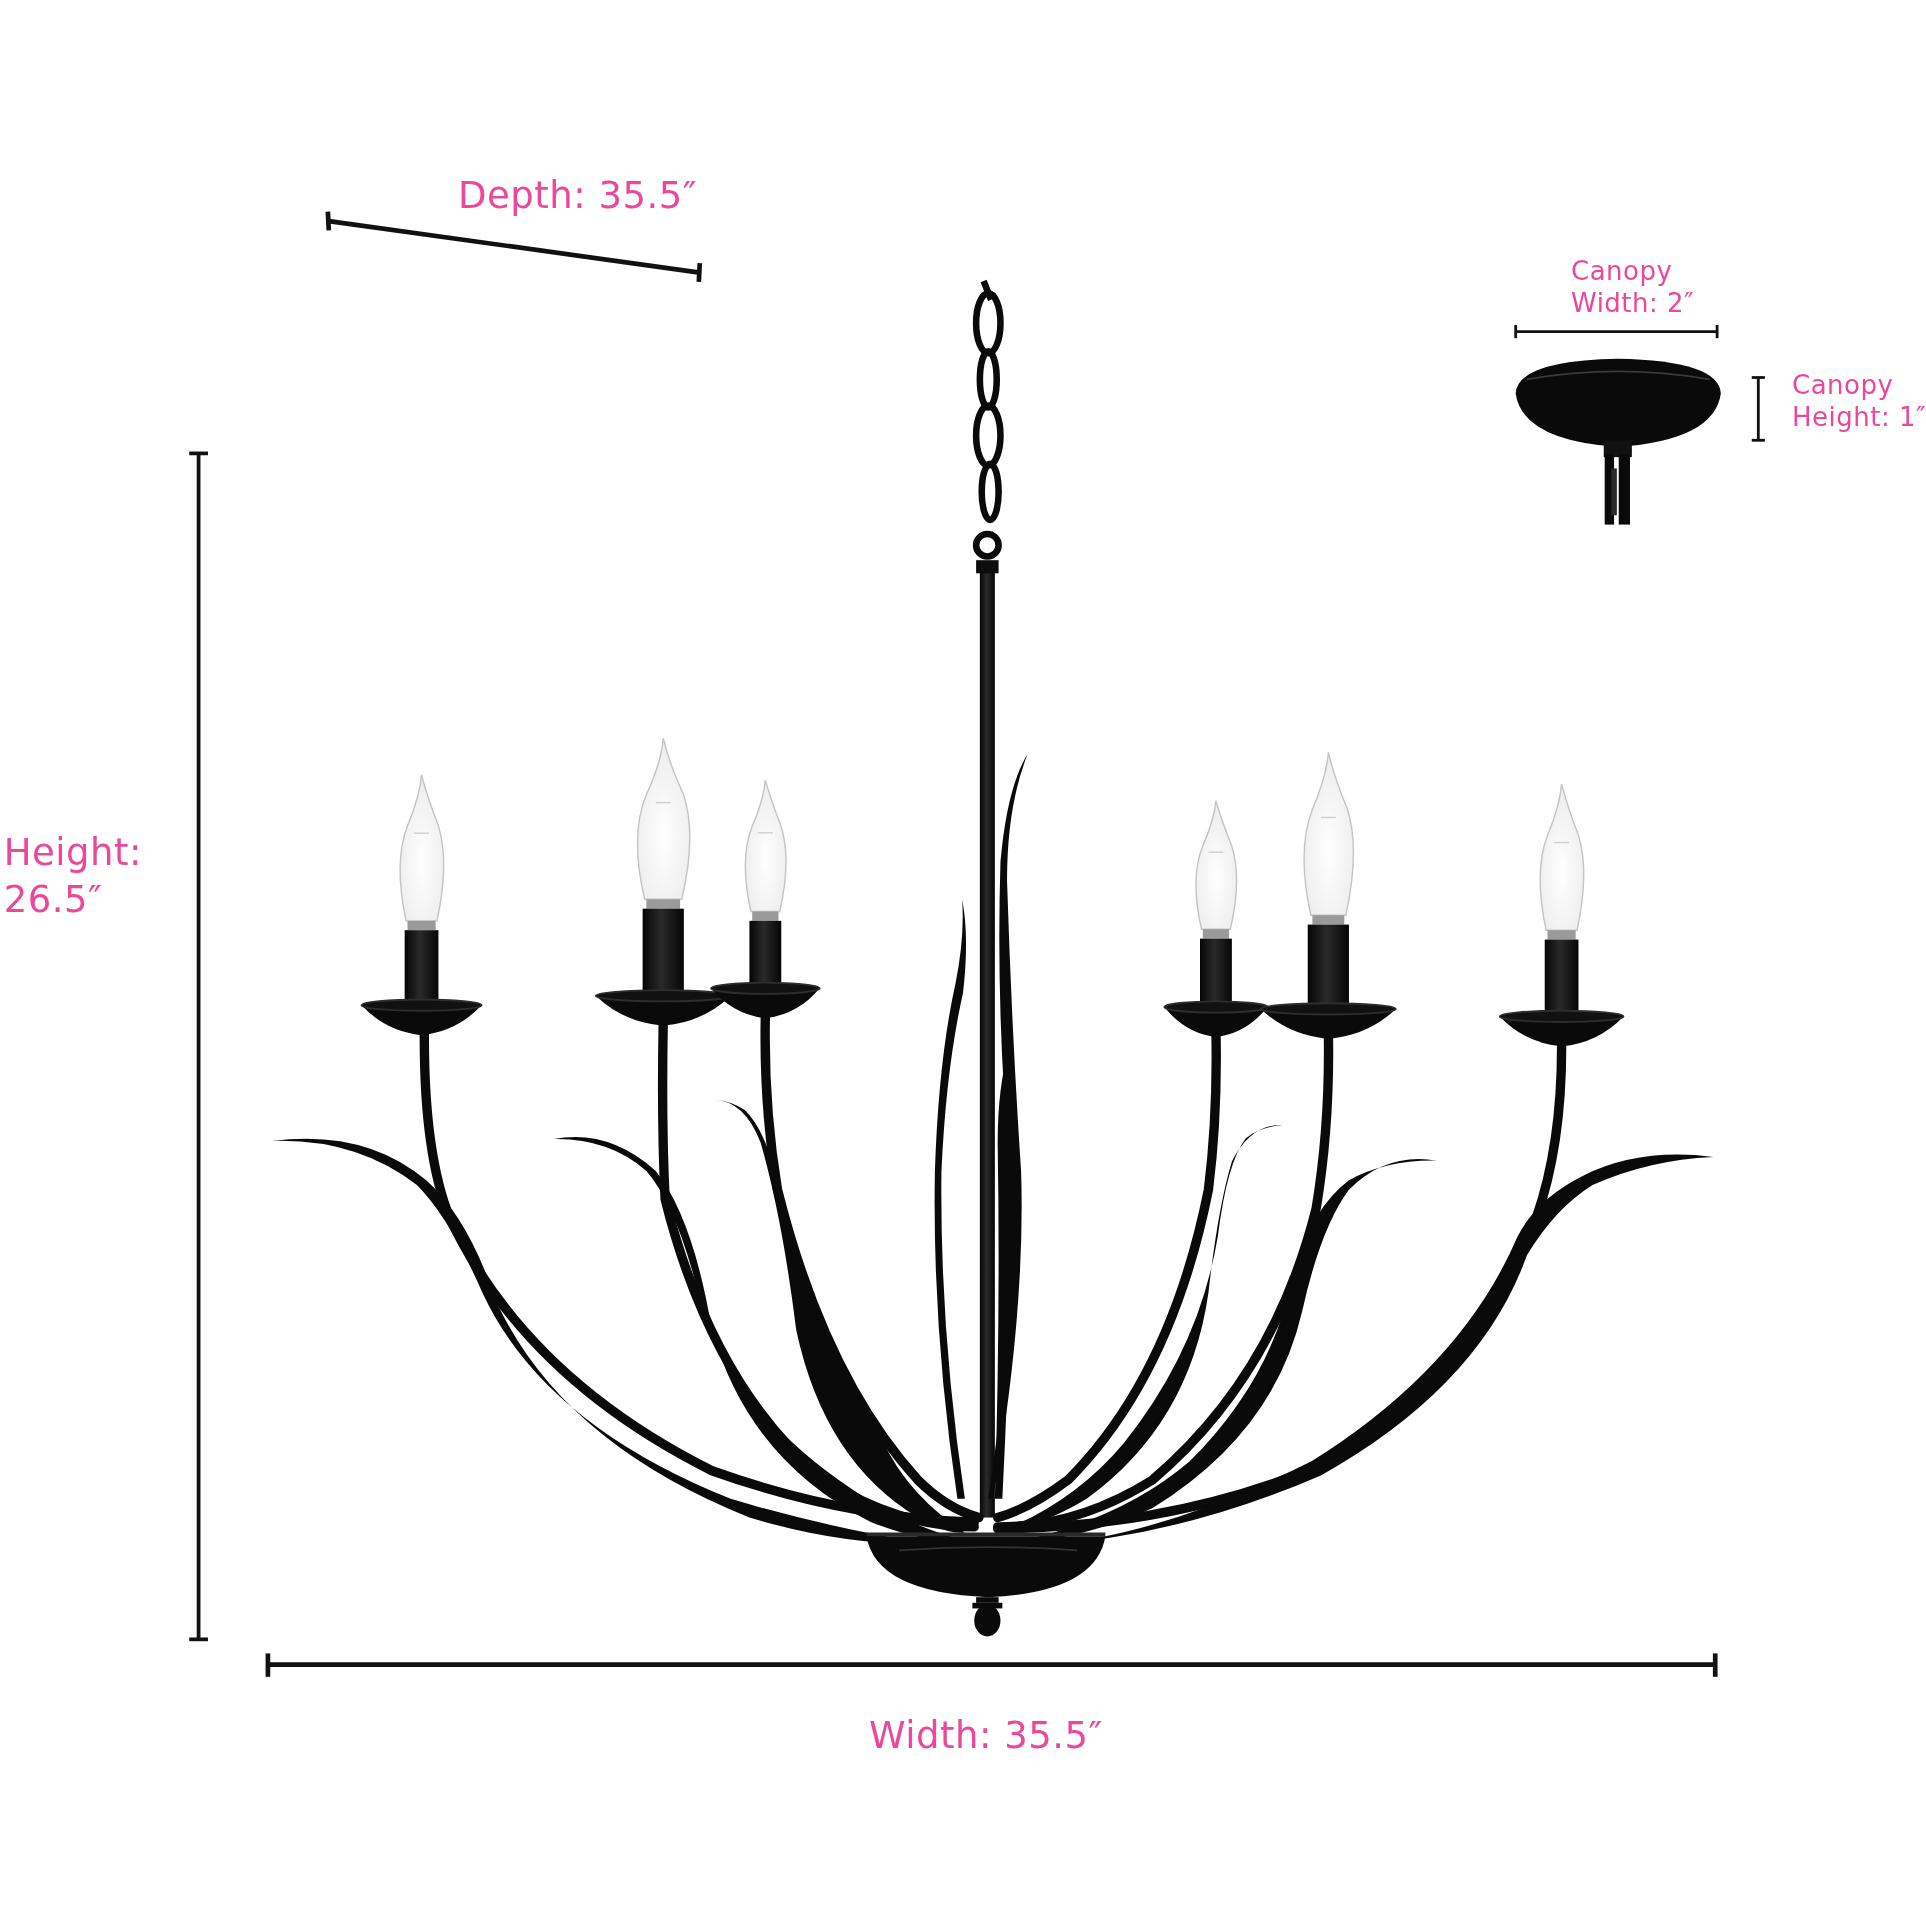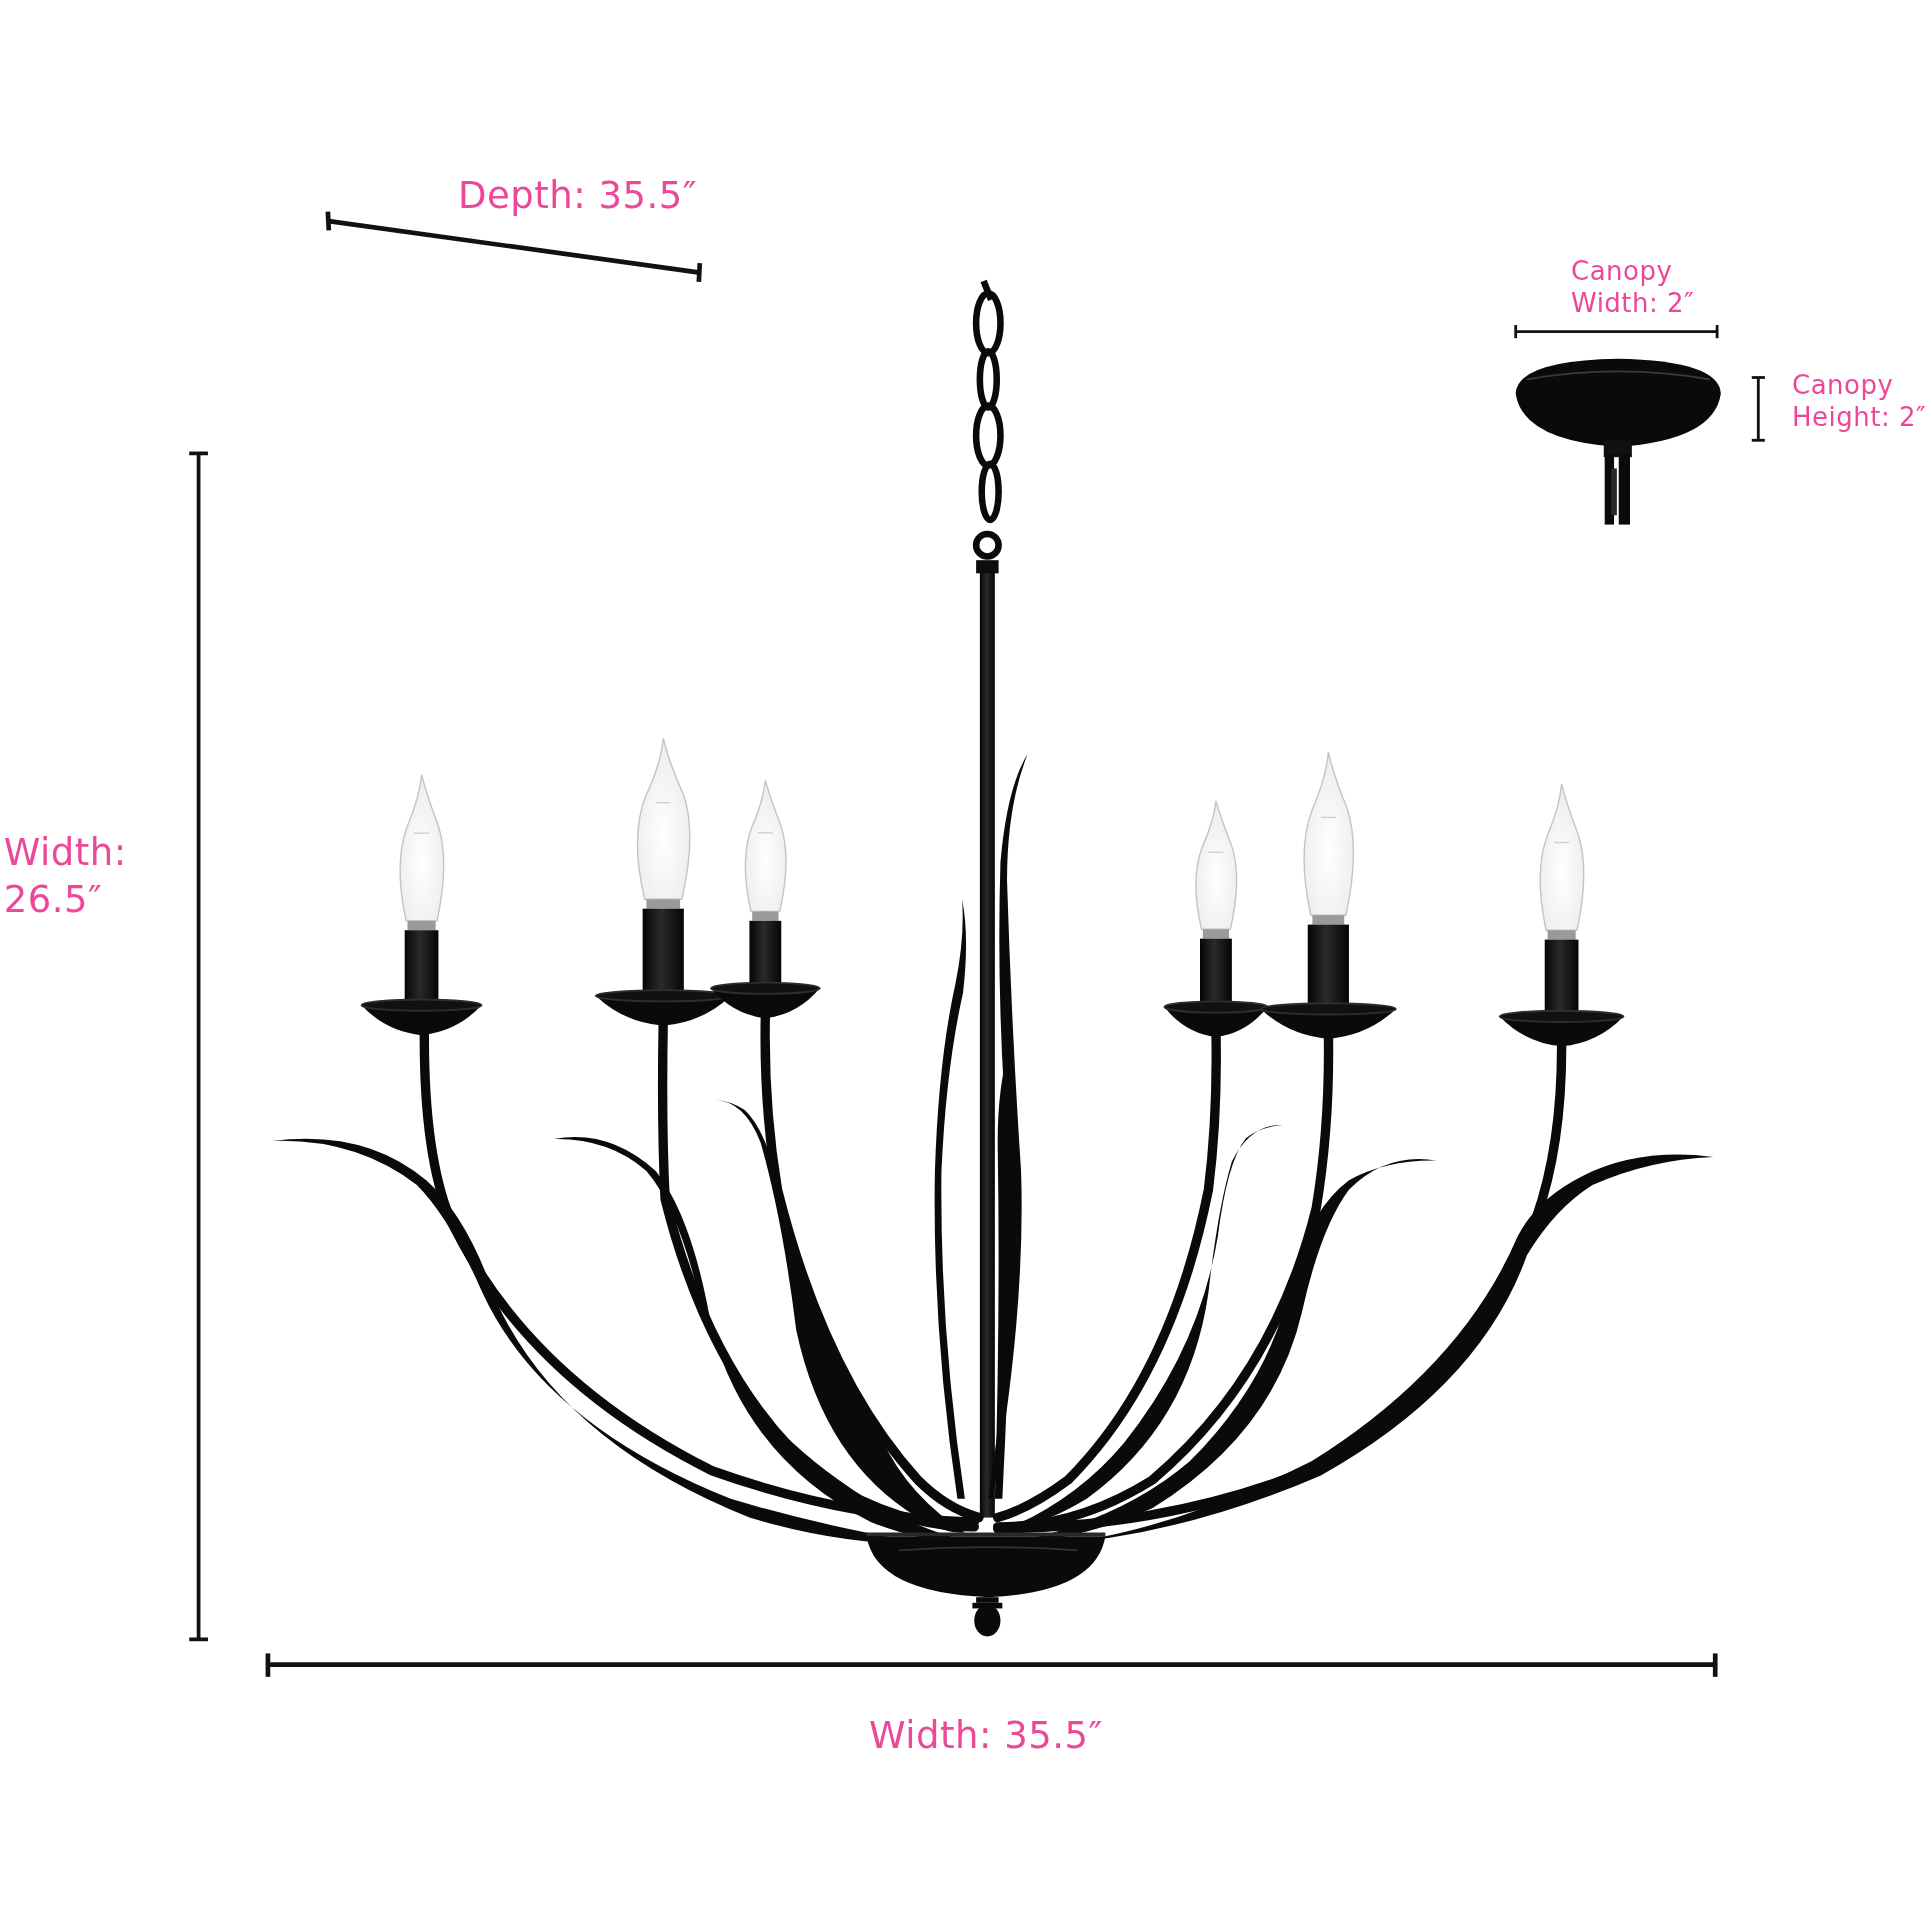--- a/index.html
+++ b/index.html
@@ -173,24 +173,24 @@
           <rect x="1649" y="1003" width="36" height="82" fill="url(#metal)"></rect>
           <path d="M1601 1085 Q1627.4 1113 1667 1117 Q1706.6 1113 1733 1085 Z" fill="#0a0a0a"></path>
           <ellipse cx="1667" cy="1085" rx="66" ry="6" fill="#111" stroke="#2e2e2e" stroke-width="2"></ellipse>
         </g>
       </g>
   </svg>
 
   
   <div class="lbl lbl-lg" style="left:458px; top:172px;">Depth: 35.5″</div>
 
-  <div class="lbl lbl-lg" style="left:3.7px; top:829px;">Width:</div>
+  <div class="lbl lbl-lg" style="left:3.7px; top:829px;">Height:</div>
   <div class="lbl lbl-lg" style="left:3.7px; top:876px;">26.5″</div>
 
   <div class="lbl lbl-lg" style="left:869px; top:1712px;">Width: 35.5″</div>
 
   <div class="lbl lbl-sm" style="left:1571px; top:255px;">Canopy</div>
   <div class="lbl lbl-sm" style="left:1571px; top:287px;">Width: 2″</div>
 
   <div class="lbl lbl-sm" style="left:1792px; top:369px;">Canopy</div>
-  <div class="lbl lbl-sm" style="left:1792px; top:401px;">Height: 2″</div>
+  <div class="lbl lbl-sm" style="left:1792px; top:401px;">Height: 1″</div>
 </div>
 
 
 </body></html>

